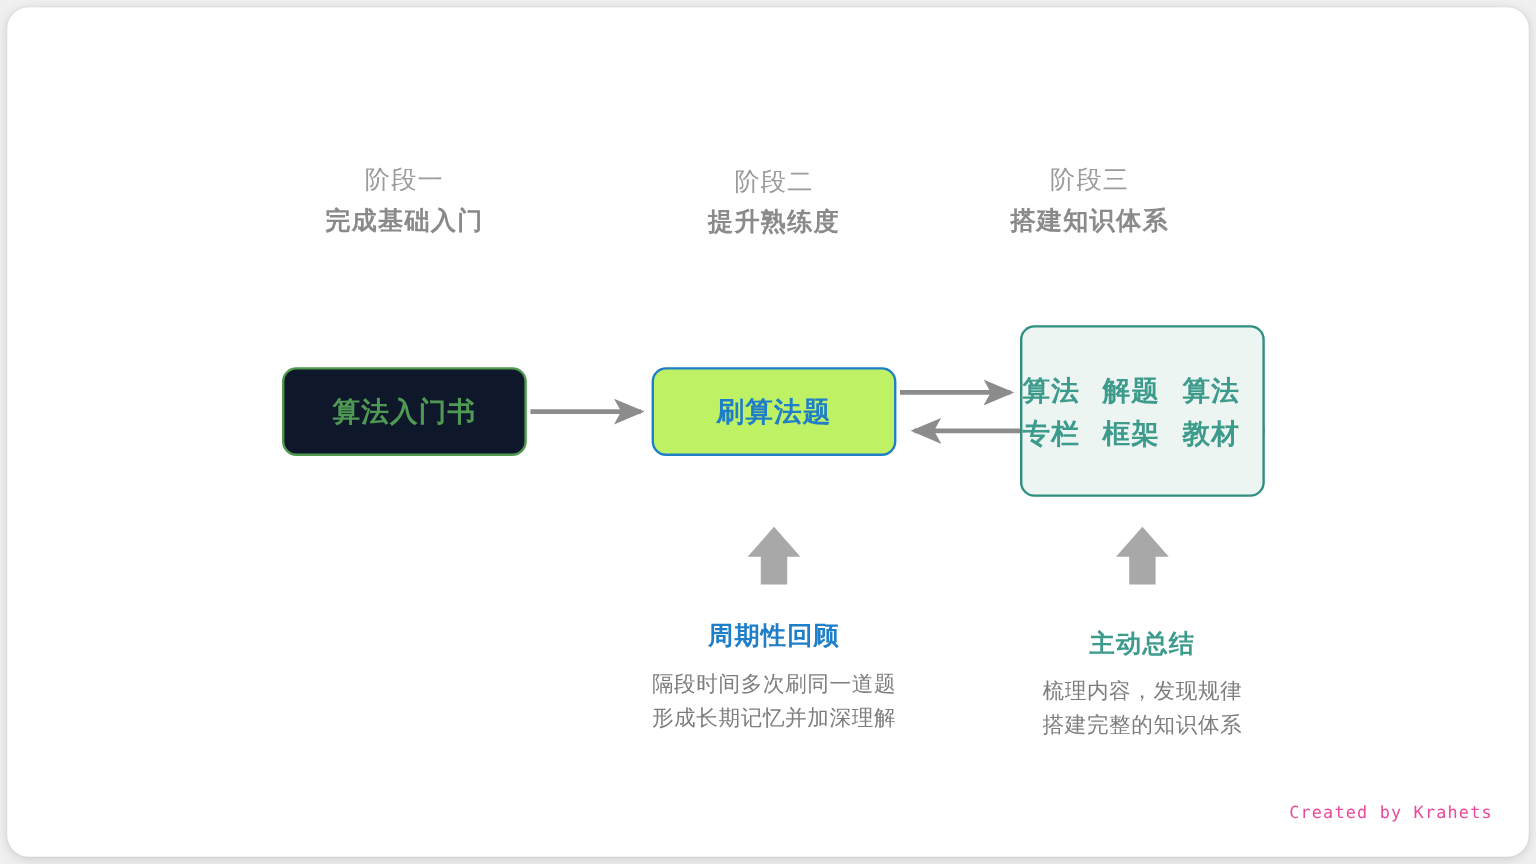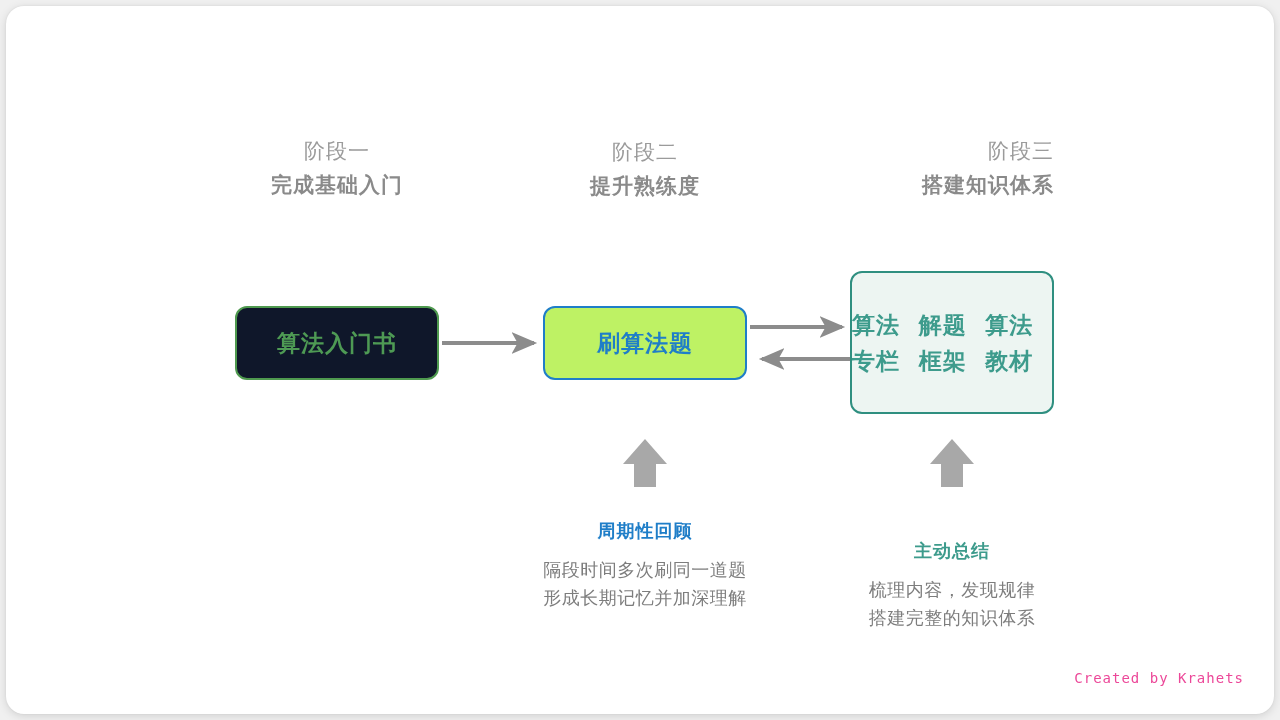--- a/index.html
+++ b/index.html
@@ -47,21 +47,21 @@
   .stage-title {
     font-size: 21px;
     color: #8a8a8a;
     line-height: 34px;
     letter-spacing: 1px;
     font-weight: bold;
   }
 
   #stage-1 { left: 201px; top: 128px; }
   #stage-2 { left: 509px; top: 129px; }
-  #stage-3 { left: 788px; top: 128px; text-align: right; }
+  #stage-3 { left: 772px; top: 128px; }
 
   
   .node {
     position: absolute;
     display: flex;
     flex-direction: row;
     align-items: center;
     justify-content: center;
     border-radius: 12px;
     border-width: 2px;
@@ -102,35 +102,35 @@
     pointer-events: none;
   }
 
   
   .note {
     position: absolute;
     text-align: center;
     width: 300px;
   }
   .note-title {
-    font-size: 18px;
+    font-size: 21px;
     font-weight: bold;
     line-height: 34px;
     letter-spacing: 1px;
   }
   .note-body {
     font-size: 18px;
     color: #7d7d7d;
     line-height: 28px;
     letter-spacing: 0.5px;
     margin-top: 8px;
   }
   #note-review { left: 489px; top: 508px; }
   #note-review .note-title { color: #1f7ec8; }
-  #note-summary { left: 796px; top: 528px; }
+  #note-summary { left: 796px; top: 516px; font-family: Liberation Mono, monospace; }
   #note-summary .note-title { color: #3d9b8c; }
 
   
   #credit {
     position: absolute;
     right: 30px;
     bottom: 28px;
     font-family: "DejaVu Sans Mono", "Liberation Mono", monospace;
     font-size: 14px;
     color: #ec4899;

